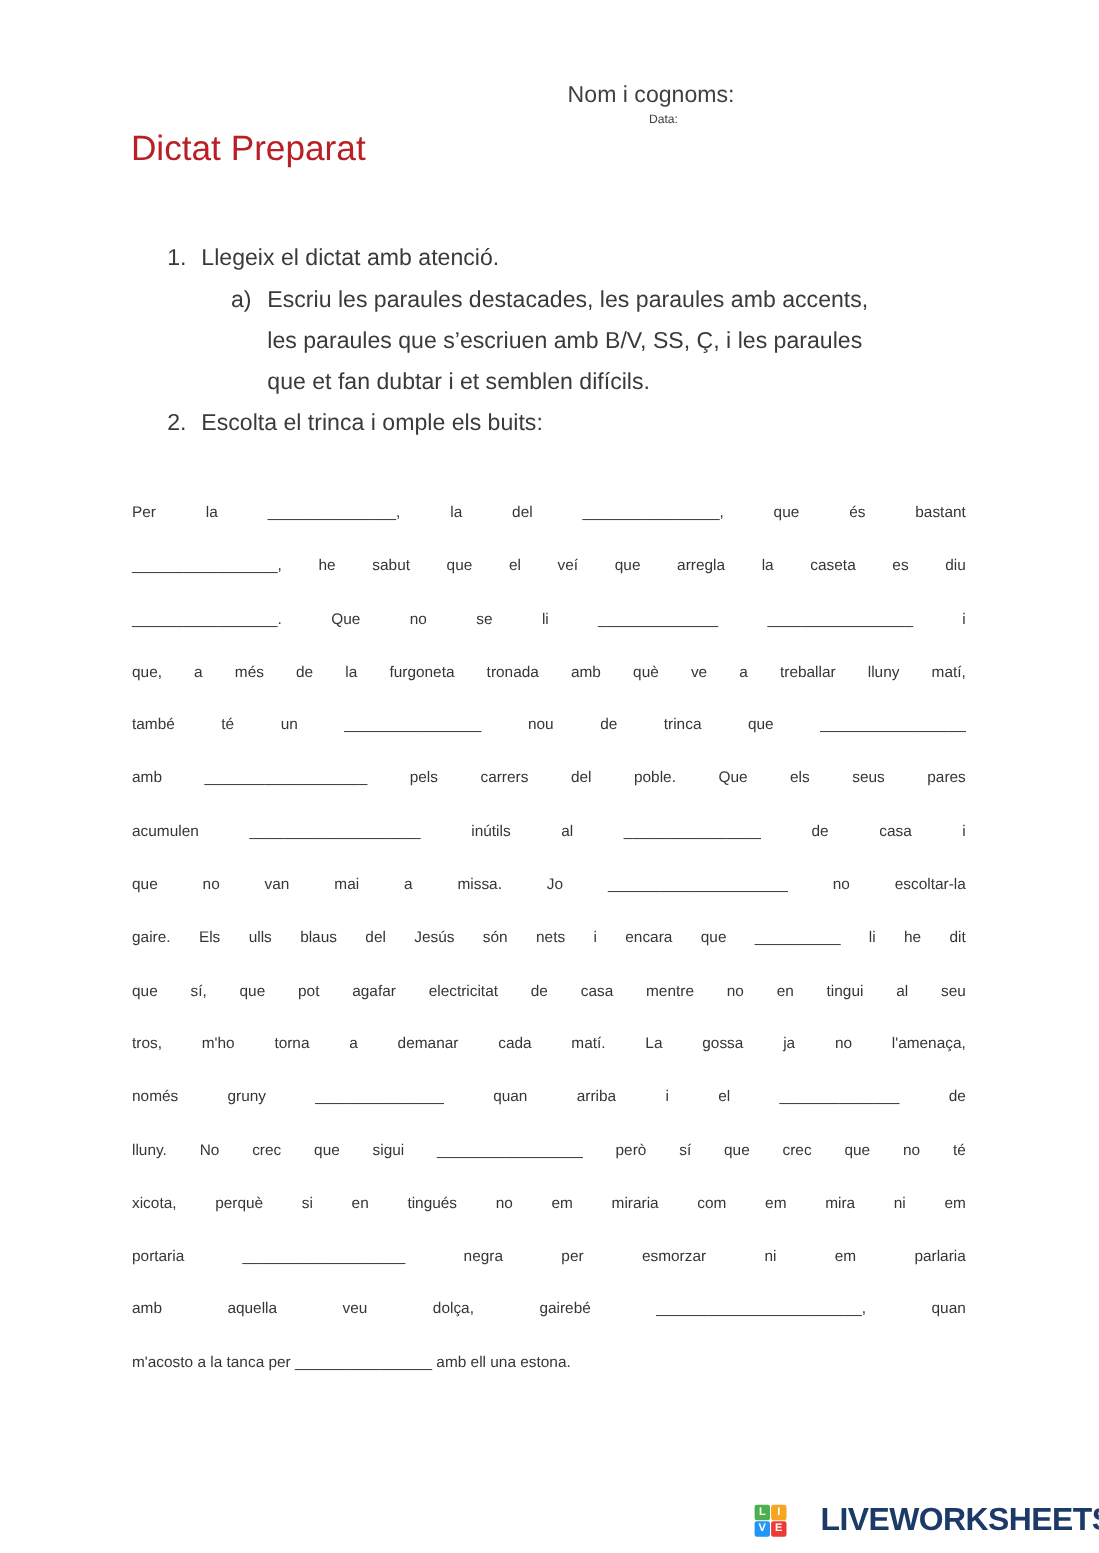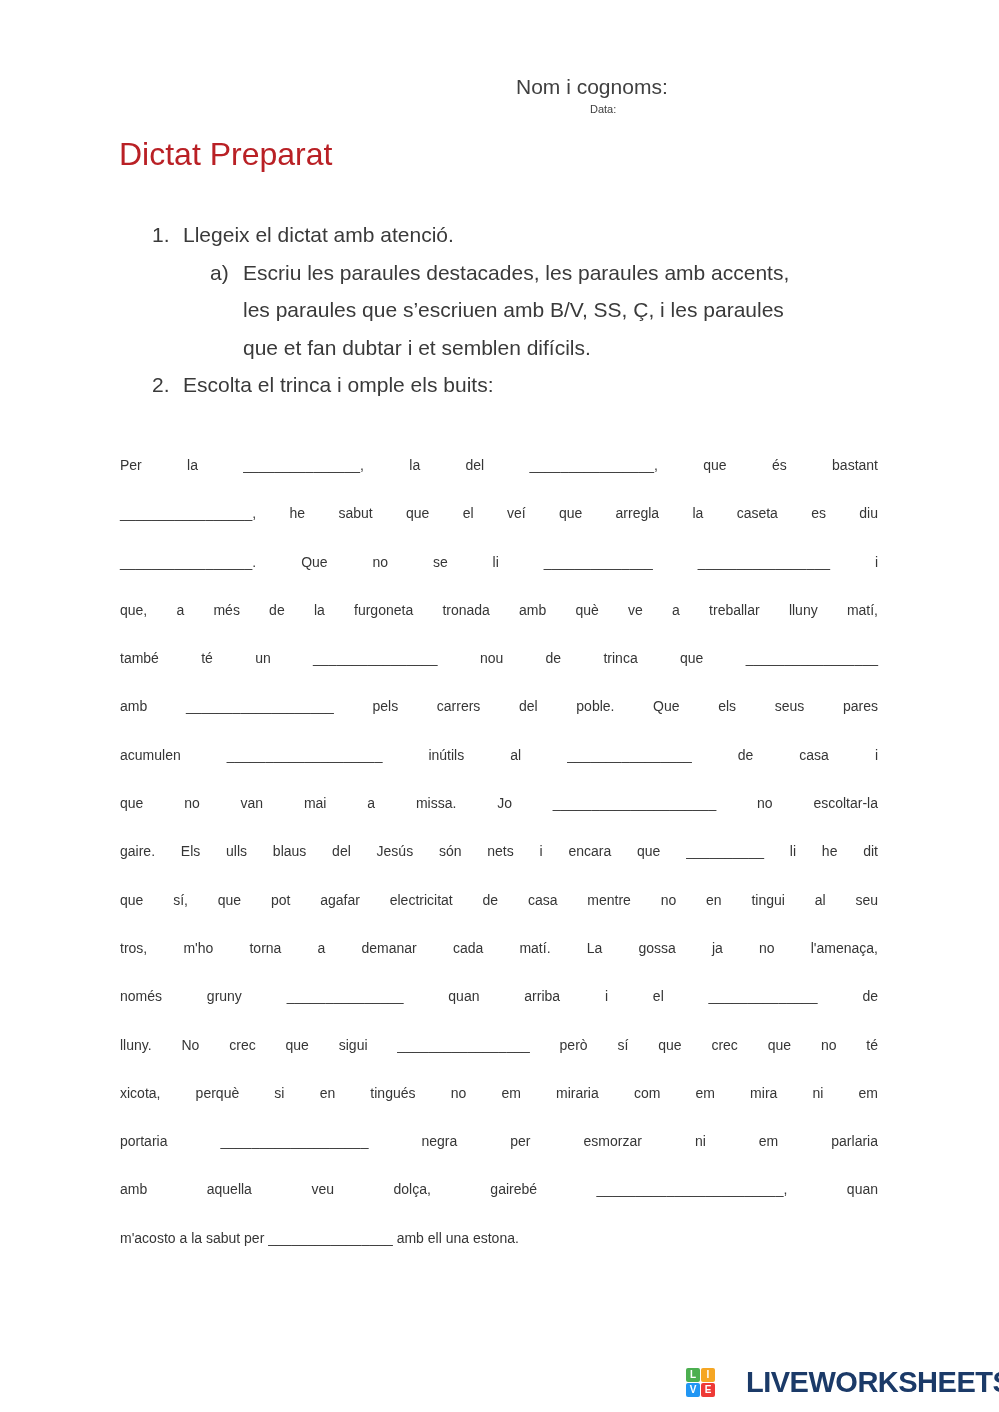--- a/index.html
+++ b/index.html
@@ -13,21 +13,21 @@
   }
   .header-name {
     position:absolute; left:516px; top:75px;
     font-size:21px; color:#404040;
   }
   .header-date {
     position:absolute; left:590px; top:103px;
     font-size:11px; color:#404040;
   }
   .title {
-    position:absolute; left:119px; top:136px;
+    position:absolute; left:119px; top:116px;
     font-size:32px; font-weight:500;
   }
   .instructions {
     position:absolute; left:152px; top:216px; width:740px;
     font-size:21px; line-height:37.5px; color:#3a3a3a;
   }
   .inst-row { display:flex; }
   .inst-marker { flex:none; width:31px; }
   .inst-a { margin-left:58px; }
   .inst-a .inst-marker { width:33px; }
@@ -95,21 +95,21 @@
   <div class="dict-line">acumulen ____________________ inútils al ________________ de casa i</div>
   <div class="dict-line">que no van mai a missa. Jo _____________________ no escoltar-la</div>
   <div class="dict-line">gaire. Els ulls blaus del Jesús són nets i encara que __________ li he dit</div>
   <div class="dict-line">que sí, que pot agafar electricitat de casa mentre no en tingui al seu</div>
   <div class="dict-line">tros, m'ho torna a demanar cada matí. La gossa ja no l'amenaça,</div>
   <div class="dict-line">només gruny _______________ quan arriba i el ______________ de</div>
   <div class="dict-line">lluny. No crec que sigui _________________ però sí que crec que no té</div>
   <div class="dict-line">xicota, perquè si en tingués no em miraria com em mira ni em</div>
   <div class="dict-line">portaria ___________________ negra per esmorzar ni em parlaria</div>
   <div class="dict-line">amb aquella veu dolça, gairebé ________________________, quan</div>
-  <div class="dict-line last">m'acosto a la sabut per ________________ amb ell una estona.</div>
+  <div class="dict-line last">m'acosto a la tanca per ________________ amb ell una estona.</div>
 </div>
 
 <div class="footer">
   <span class="logo-grid">
     <span class="logo-cell" style="background: rgb(76, 175, 80);">L</span>
     <span class="logo-cell" style="background: rgb(245, 166, 35);">I</span>
     <span class="logo-cell" style="background: rgb(33, 150, 243);">V</span>
     <span class="logo-cell" style="background: rgb(238, 58, 54);">E</span>
   </span>
   <span class="brand" style="color: rgb(27, 58, 104);">LIVEWORKSHEETS</span>

